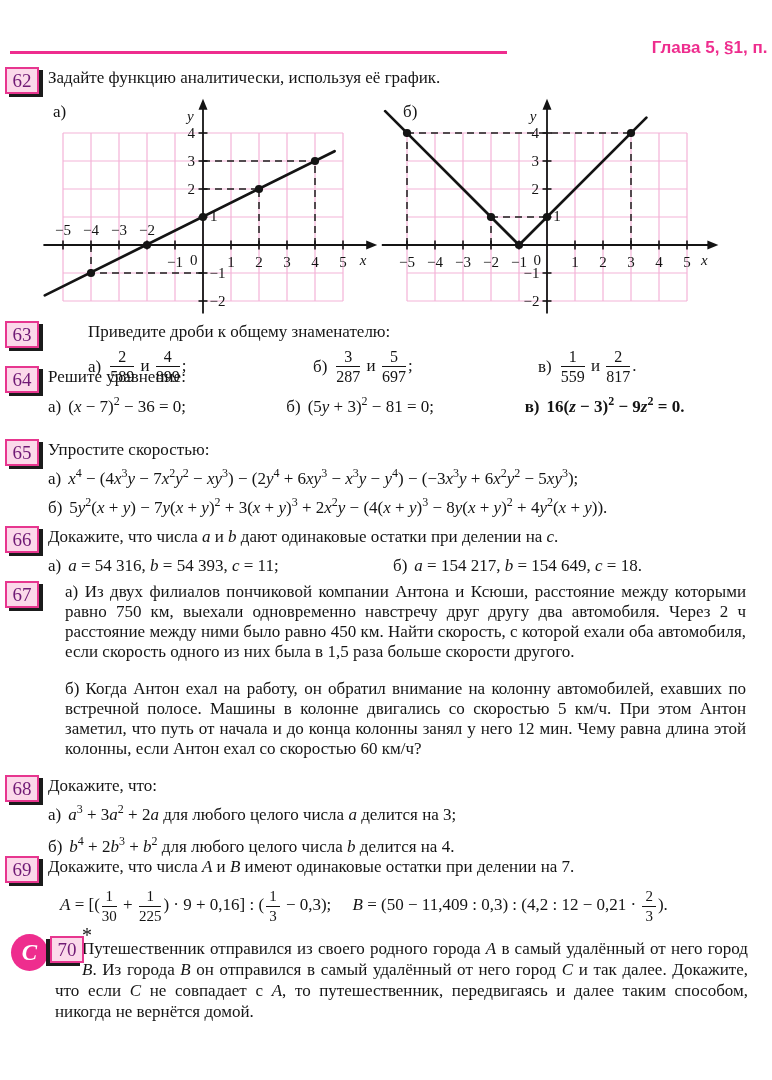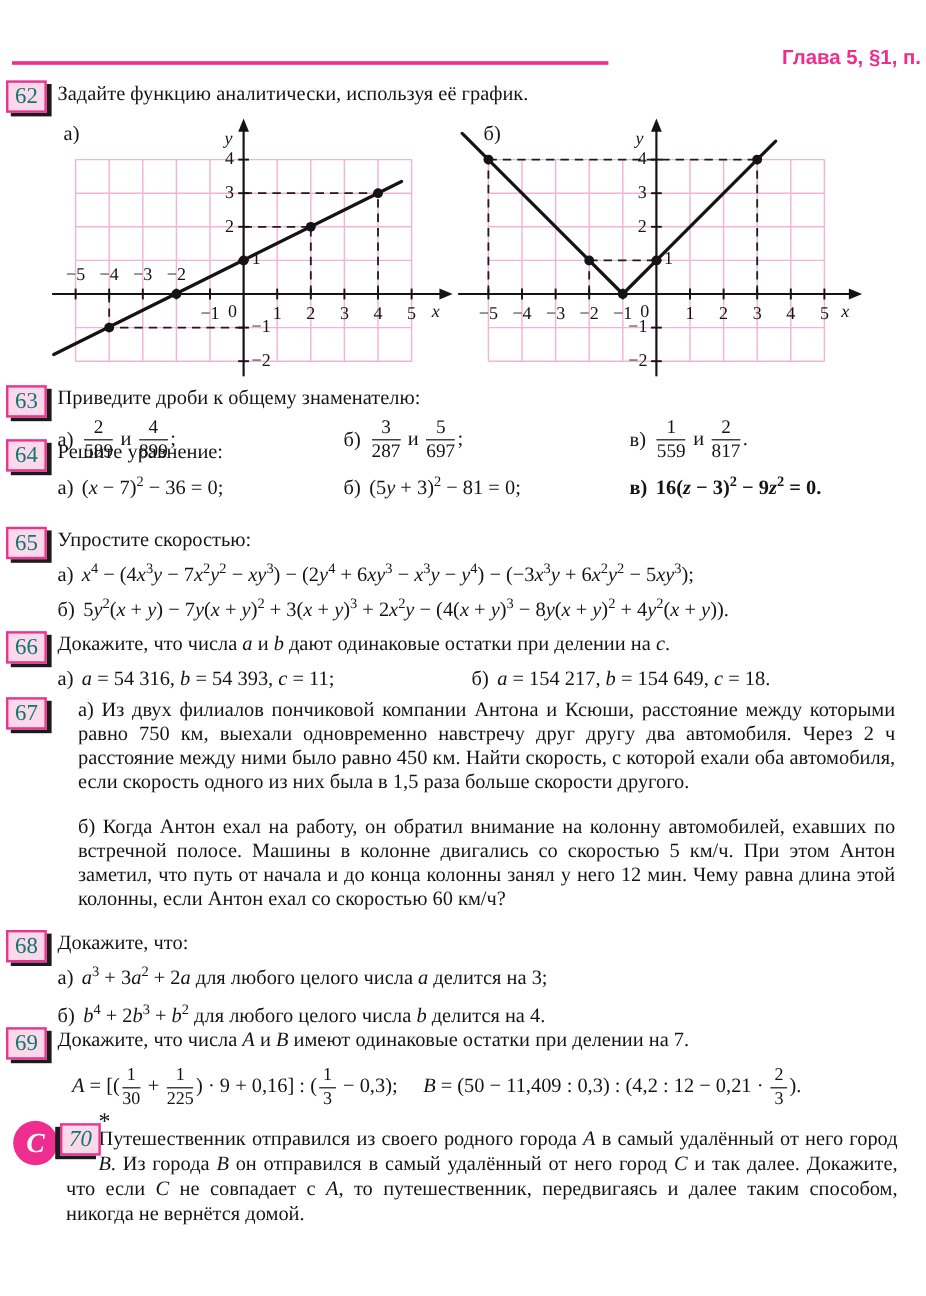--- a/index.html
+++ b/index.html
@@ -8,22 +8,22 @@
   
   .header{position:absolute;top:36px;left:0;right:0;height:26px;}
   .rule{position:absolute;left:10px;top:15px;width:497px;height:3px;background:var(--accent);}
   .chapter{position:absolute;right:10px;top:2px;font-family:"Liberation Sans","DejaVu Sans",sans-serif;
            font-weight:bold;font-size:17px;color:var(--accent);}
   
   .prob{position:absolute;left:5px;width:758px;display:flex;}
   .badgecol{flex:0 0 43px;padding-top:1px;}
   .badge{display:flex;align-items:center;justify-content:center;width:30px;height:23px;
          background:var(--badge-bg);border:2px solid var(--badge-border);
-         box-shadow:4px 3px 0 #1b1b1b;font-size:19px;color:#0f766e;}
-  .badge.b70{box-shadow:-4px 3px 0 #1b1b1b;font-style:italic;}
+         box-shadow:4px 3px 0 #1b1b1b;font-size:19px;color:#701a75;}
+  .badge.b70{box-shadow:-4px 3px 0 #1b1b1b;}
   .pbody{flex:1;min-width:0;}
   .ptitle{margin:2px 0 0 0;}
   p{margin:17px;}
   .para{text-align:justify;line-height:20px;margin-top:2px;}
   .plabel{white-space:nowrap;}
   .row3{display:flex;margin-top:10px;align-items:center;}
   .row3 .part{flex:1;display:flex;align-items:center;gap:7px;}
   .rowfrac{margin-top:6px;}
   .row66{display:flex;margin-top:9px;}
   .row66 .part{display:flex;gap:7px;}
@@ -214,21 +214,21 @@
         <text x="140.24" y="35" text-anchor="middle" dominant-baseline="central" class="glab">4</text>
         <text x="140.24" y="63" text-anchor="middle" dominant-baseline="central" class="glab">3</text>
         <text x="140.24" y="91" text-anchor="middle" dominant-baseline="central" class="glab">2</text>
         <text x="162.08" y="117.6" text-anchor="middle" dominant-baseline="central" class="glab">1</text>
         <text x="136.6" y="175" text-anchor="middle" dominant-baseline="central" class="glab">−1</text>
         <text x="136.6" y="203" text-anchor="middle" dominant-baseline="central" class="glab">−2</text>
         <text x="138" y="18.200000000000017" text-anchor="middle" dominant-baseline="central" class="glab it">y</text>
       </svg>
   </div>
 
-  <section class="prob" style="top:320px;">
+  <section class="prob" style="top:320px;gap:40px;">
     <div class="badgecol">
         <span class="badge">63</span>
       </div>
     <div class="pbody">
       <p class="ptitle">Приведите дроби к общему знаменателю:</p>
       <div class="row3 rowfrac">
         <span class="part">
             <span class="plabel">а)</span>
             <span><span class="frac"><span class="num">2</span><span class="den">589</span></span> и <span class="frac"><span class="num">4</span><span class="den">899</span></span>;</span>
           </span>

